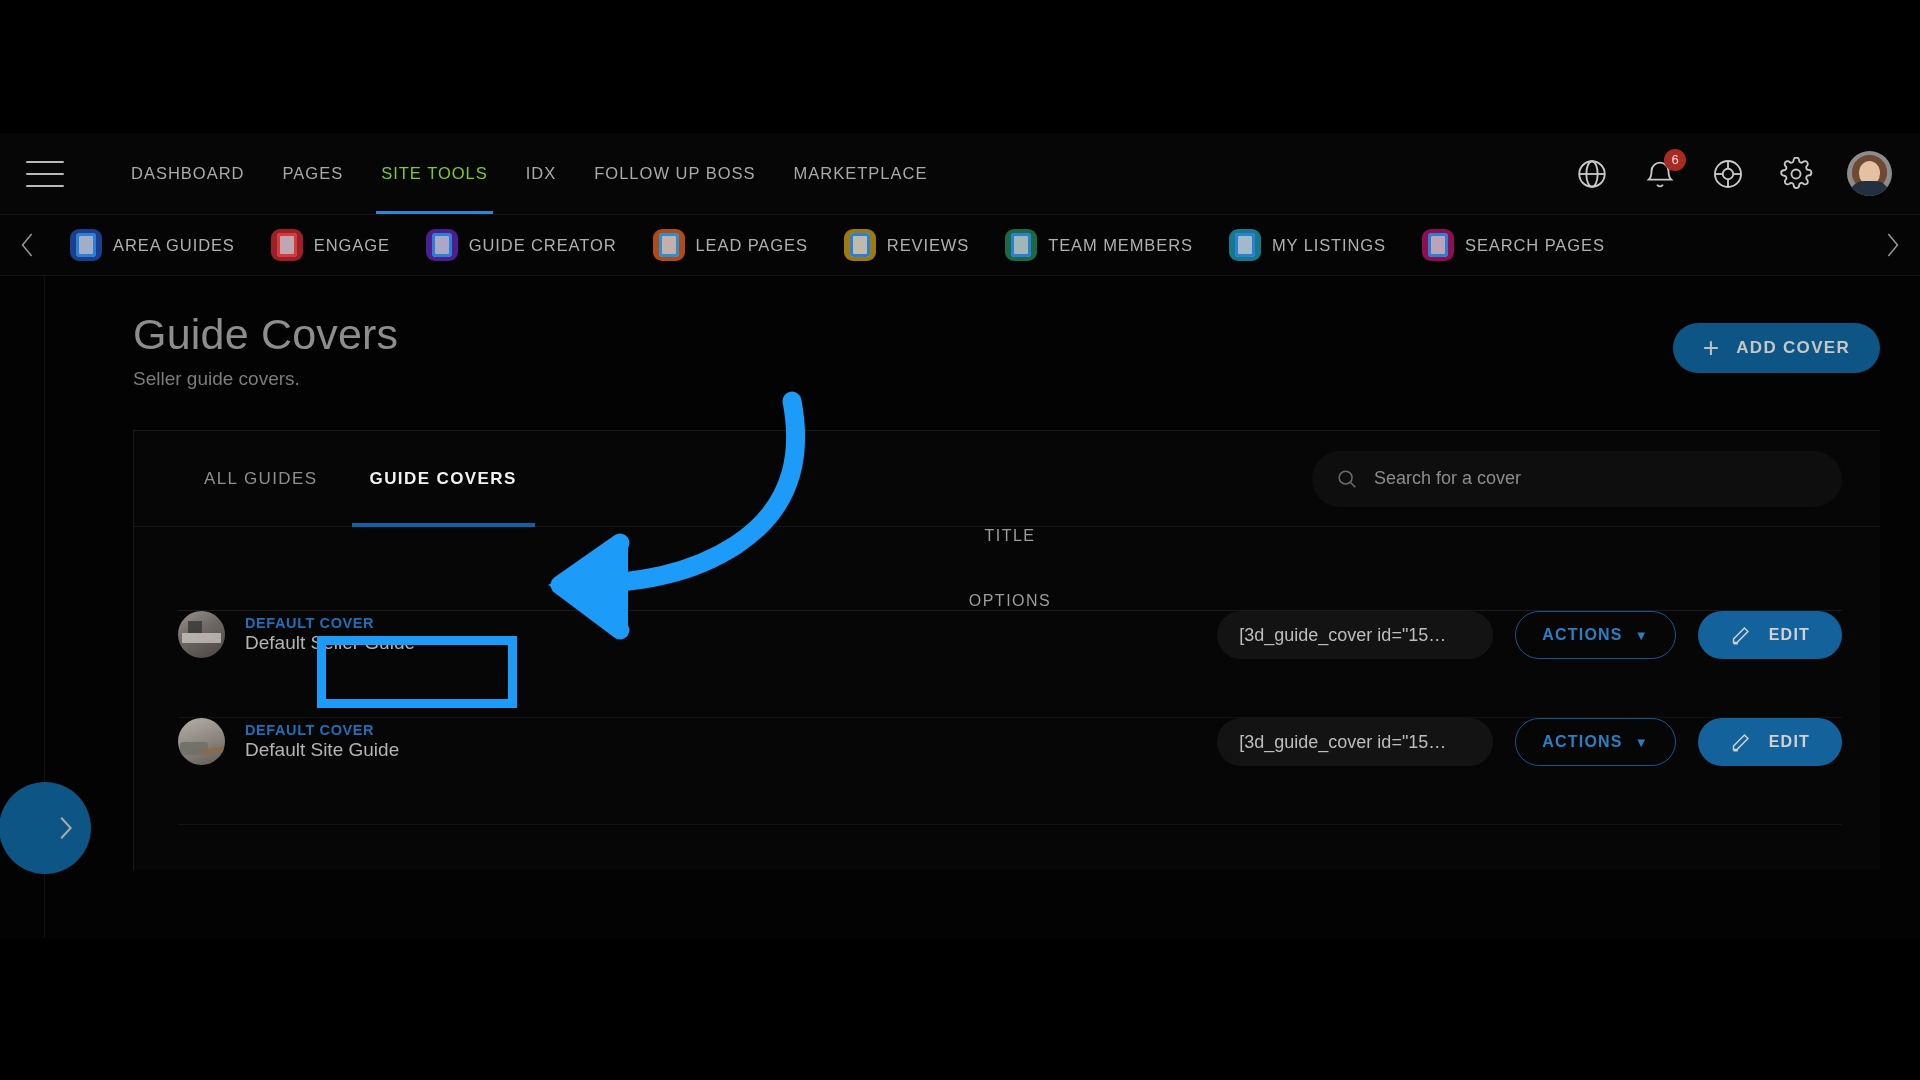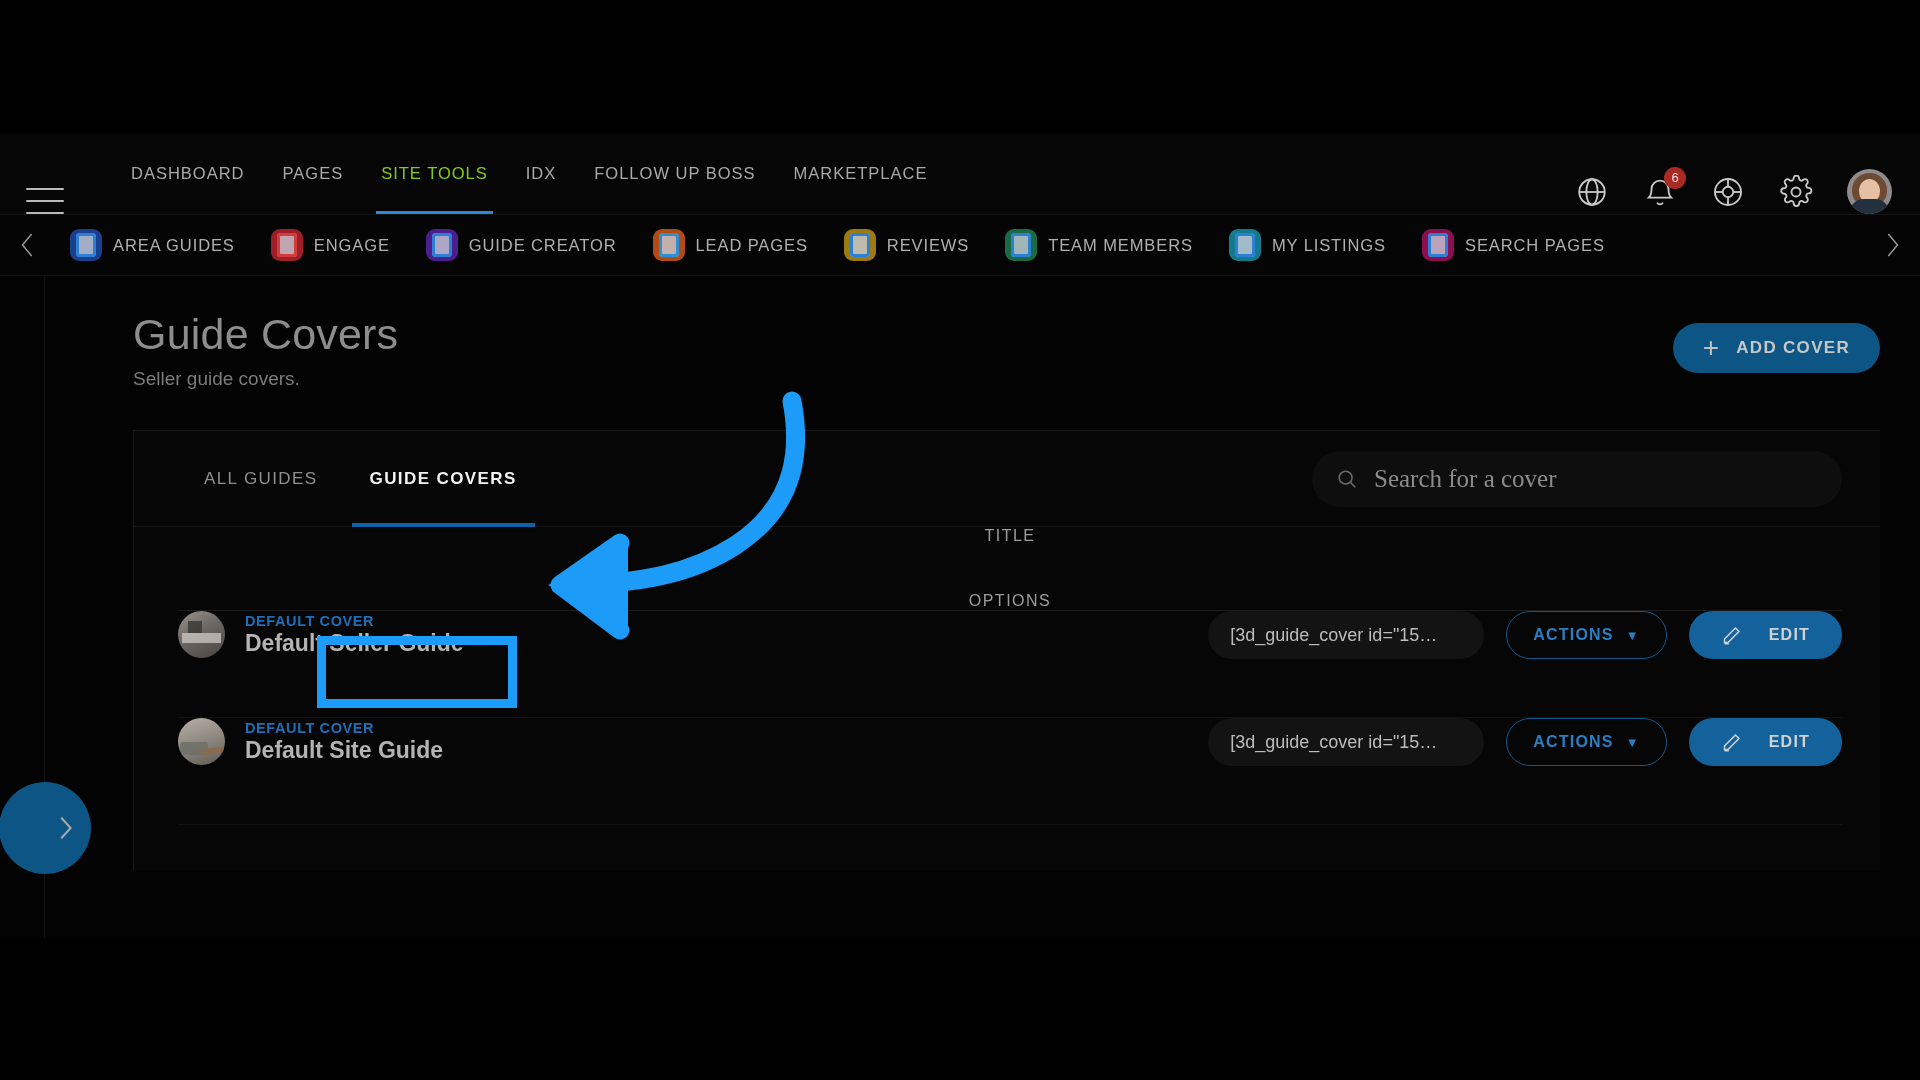--- a/index.html
+++ b/index.html
@@ -17,21 +17,21 @@
     width: 1920px; height: 805px;
     background: #050505;
     overflow: hidden;
   }
 
   
   #topnav {
     position: relative;
     height: 81px;
     background: #060606;
-    display: flex; align-items: flex-end;
+    display: flex; align-items: center;
     padding-left: 26px;
   }
   #hamburger {
     width: 38px; height: 26px;
     display: flex; flex-direction: column; justify-content: space-between;
     margin-right: 48px; cursor: pointer;
   }
   #hamburger span { display:block; height: 2px; background: #b9b9b9; border-radius: 1px; }
 
   .mainnav { display: flex; align-items: stretch; height: 81px; }
@@ -163,22 +163,22 @@
 
   #search-wrap {
     margin-left:auto;
     width: 530px; height: 56px; border-radius: 28px;
     background:#0e0e0e;
     display:flex; align-items:center; padding: 0 24px; gap: 16px;
   }
   #search-wrap svg { width:22px; height:22px; color:#6b6b6b; flex:none; }
   #search-input {
     flex:1; background:transparent; border:none; outline:none;
-    color:#c2410c; font-size:25px;
-    font-family:Liberation Serif, serif;
+    color:#c2410c; font-size:18px;
+    font-family:Liberation Sans, sans-serif;
   }
   #search-input::placeholder { color:#8c8c8c; }
 
   
   #table { padding: 0 38px 0 44px; }
   #thead {
     display:flex; align-items:center; height: 84px;
     border-bottom: 1px solid #1b1b1b;
     flex-direction: column;
   }
@@ -213,21 +213,21 @@
     border-radius:3px; background:#6f7068; opacity:.9;
   }
   .thumb.buyer::after {
     content:""; position:absolute; left:24px; top:30px; width:22px; height:6px;
     background:#8a6a4c; opacity:.9; transform:rotate(-8deg);
   }
   .row-kicker {
     font-size: 14.5px; letter-spacing:.6px; color:#1f6fb8;
     font-weight:700; text-transform:uppercase;
   }
-  .row-name { margin-top: 1px; font-size: 23px; color:#b4b4b4; font-weight:700; }
+  .row-name { margin-top: 1px; font-size: 19px; color:#b4b4b4; font-weight:400; }
 
   .row-options { width: 700px; display:flex; align-items:center; justify-content:flex-end; gap: 22px; }
   .shortcode {
     width: 276px; height: 48px; border-radius: 24px;
     background:#131313; display:flex; align-items:center;
     padding: 0 22px; overflow:hidden;
   }
   .shortcode span {
     font-size:18px; color:#bdbdbd; white-space:nowrap;
     font-family:"Liberation Sans", sans-serif;
@@ -237,21 +237,21 @@
     border: 1px solid #14568c; background:transparent; color:#2a7fc4;
     font-size:16px; font-weight:700; letter-spacing:1.2px; text-transform:uppercase;
     display:flex; align-items:center; gap:12px; cursor:pointer;
     font-family:"Liberation Sans", sans-serif;
   }
   .btn-actions .chev { font-size:13px; }
   .btn-edit {
     height: 48px; padding: 12px 32px; border-radius:24px; border:none;
     background:#14629c; color:#d2d2d2;
     font-size:16px; font-weight:700; letter-spacing:1.2px; text-transform:uppercase;
-    display:flex; align-items:center; gap:27px; cursor:pointer;
+    display:flex; align-items:center; gap:18px; cursor:pointer;
     font-family:"Liberation Sans", sans-serif;
   }
   .btn-edit svg { width:21px; height:21px; }
 
   
   #left-tab {
     position:absolute; left:-46px; top: 506px;
     width: 92px; height: 92px; border-radius:50%;
     background:#0c5585; display:flex; align-items:center;
     justify-content:flex-end; padding-right: 14px; cursor:pointer; z-index: 5;

